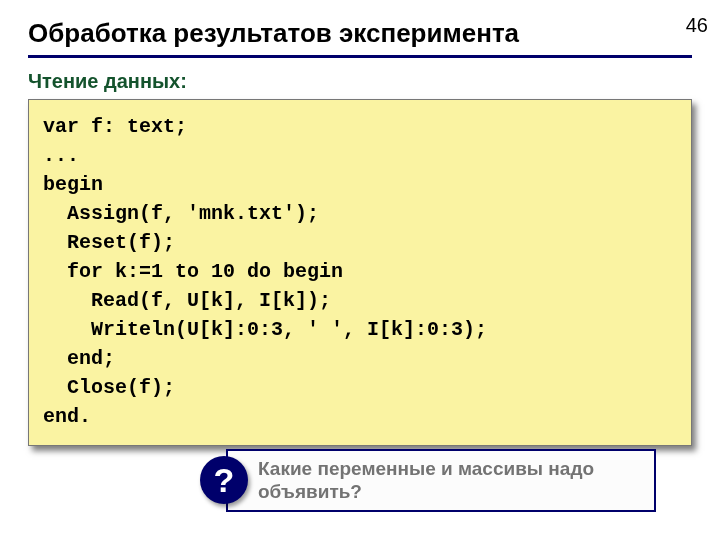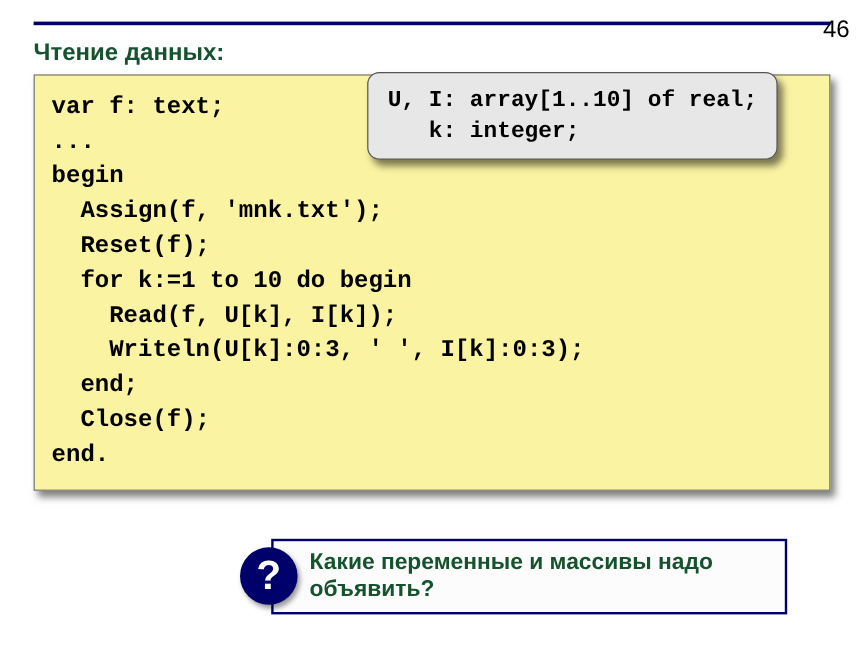--- a/index.html
+++ b/index.html
@@ -95,50 +95,49 @@
     z-index: 2;
     box-shadow: 2px 3px 4px rgba(0,0,0,0.4);
   }
   .q-box {
     background: #fcfcfc;
     border: 2px solid #00006b;
     margin-left: -22px;
     padding: 6px 12px 6px 30px;
     font-size: 19px;
     font-weight: bold;
-    color: #14532d;
+    color: #737373;
     flex: 1;
     line-height: 1.25;
   }
 </style>
 </head>
 <body>
 
 <div class="slide">
 
   <div class="page-num">46</div>
 
+  <h1 class="title">Обработка результатов эксперимента</h1>
   <hr class="hr">
 
   <div class="subtitle">Чтение данных:</div>
 
   <div class="code-box-wrap">
     <div class="code-box">var f: text;
 ...
 begin
   Assign(f, 'mnk.txt');
   Reset(f);
   for k:=1 to 10 do begin
     Read(f, U[k], I[k]);
     Writeln(U[k]:0:3, ' ', I[k]:0:3);
   end;
   Close(f);
 end.</div>
-    <div class="annot-box">U, I: array[1..10] of real;
-   k: integer;</div>
   </div>
 
   <div class="question-row">
     <div class="q-circle">?</div>
     <div class="q-box">Какие переменные и массивы надо объявить?</div>
   </div>
 
 </div>
 
 </body></html>

